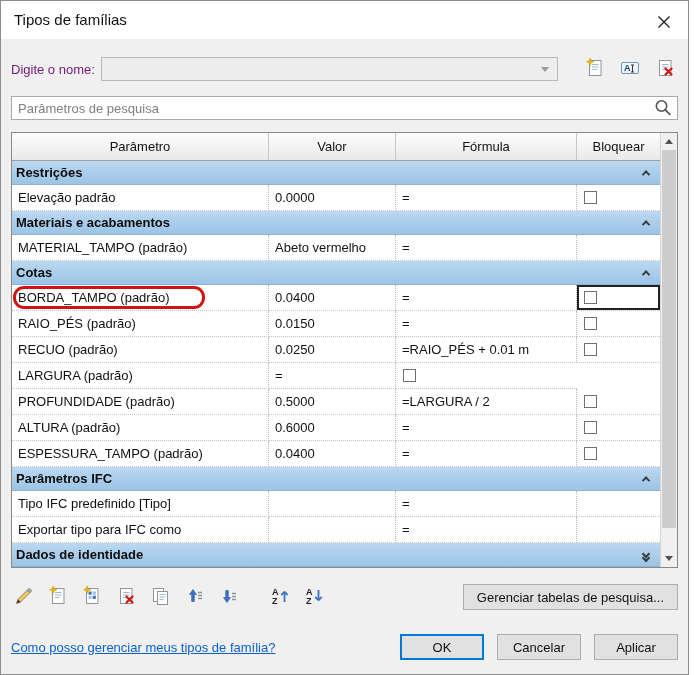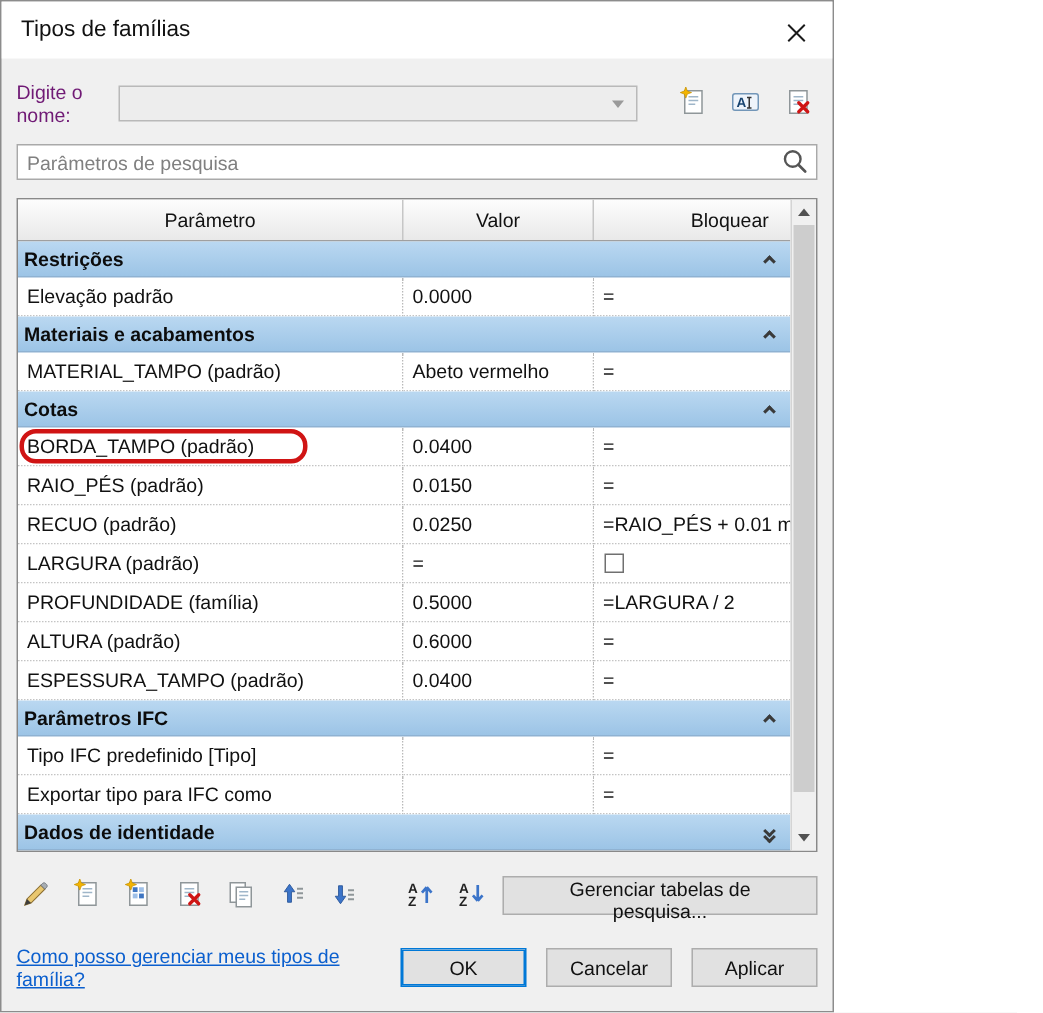--- a/index.html
+++ b/index.html
@@ -1,19 +1,19 @@
 <!DOCTYPE html>
 <html><head>
 <meta charset="utf-8">
 <style>
   * { box-sizing: border-box; margin: 0; padding: 0; }
   html, body { width: 695px; height: 675px; }
   body { font-family: "Liberation Sans", sans-serif; background: #ffffff; }
 
-  .dialog { width: 556px; height: 675px; background: #f0f0f0; border: 1px solid #8c8c8c; position: relative; overflow: hidden; }
+  .dialog { width: 689px; height: 675px; background: #f0f0f0; border: 1px solid #8c8c8c; position: relative; overflow: hidden; }
 
   .titlebar { height: 38px; background: #ffffff; display: flex; align-items: flex-start; padding: 10px 10px 0 13px; }
   .title { font-size: 15px; color: #111; flex: 1; }
   .close-btn { width: 28px; height: 22px; display: flex; align-items: center; justify-content: center; background: transparent; border: none; cursor: pointer; }
 
   .name-row { display: flex; align-items: center; margin: 17px 10px 0; height: 26px; }
   .name-label { font-size: 13px; width: 90px; color: #701a75; }
   .combo { width: 458px; height: 24px; background: #ededed; border: 1px solid #b9b9b9; position: relative; }
   .combo-value { font-size: 13px; line-height: 22px; padding-left: 5px; color: #444; display: block; }
   .combo-arrow { position: absolute; right: 8px; top: 9px; width: 0; height: 0;
@@ -131,20 +131,21 @@
         <path d="M13.3 12.8l4.5 4.5" stroke="#555" stroke-width="1.8" stroke-linecap="round"></path>
       </svg>
     </span>
   </div>
 
   <div class="table">
     <div class="grid">
       <div class="header-row">
         <div class="header-cell">Parâmetro</div>
         <div class="header-cell">Valor</div>
+        <div class="header-cell">Fórmula</div>
         <div class="header-cell">Bloquear</div>
       </div>
       <div id="grid-body">
           <div class="section-row">
             <span class="section-title">Restrições</span>
             <span class="chev-wrap">
               <i class="chev up"></i>
             </span>
           </div>
           <div class="grid-row">
@@ -212,21 +213,21 @@
             <div class="cell param-cell">
               <span>LARGURA (padrão)</span>
             </div>
             <div class="cell">=</div>
             <div class="cell lock-cell">
               <span class="cb"></span>
             </div>
           </div>
           <div class="grid-row">
             <div class="cell param-cell">
-              <span>PROFUNDIDADE (família)</span>
+              <span>PROFUNDIDADE (padrão)</span>
             </div>
             <div class="cell">0.5000</div>
             <div class="cell">=LARGURA / 2</div>
             <div class="cell lock-cell">
               <span class="cb"></span>
             </div>
           </div>
           <div class="grid-row">
             <div class="cell param-cell">
               <span>ALTURA (padrão)</span>

